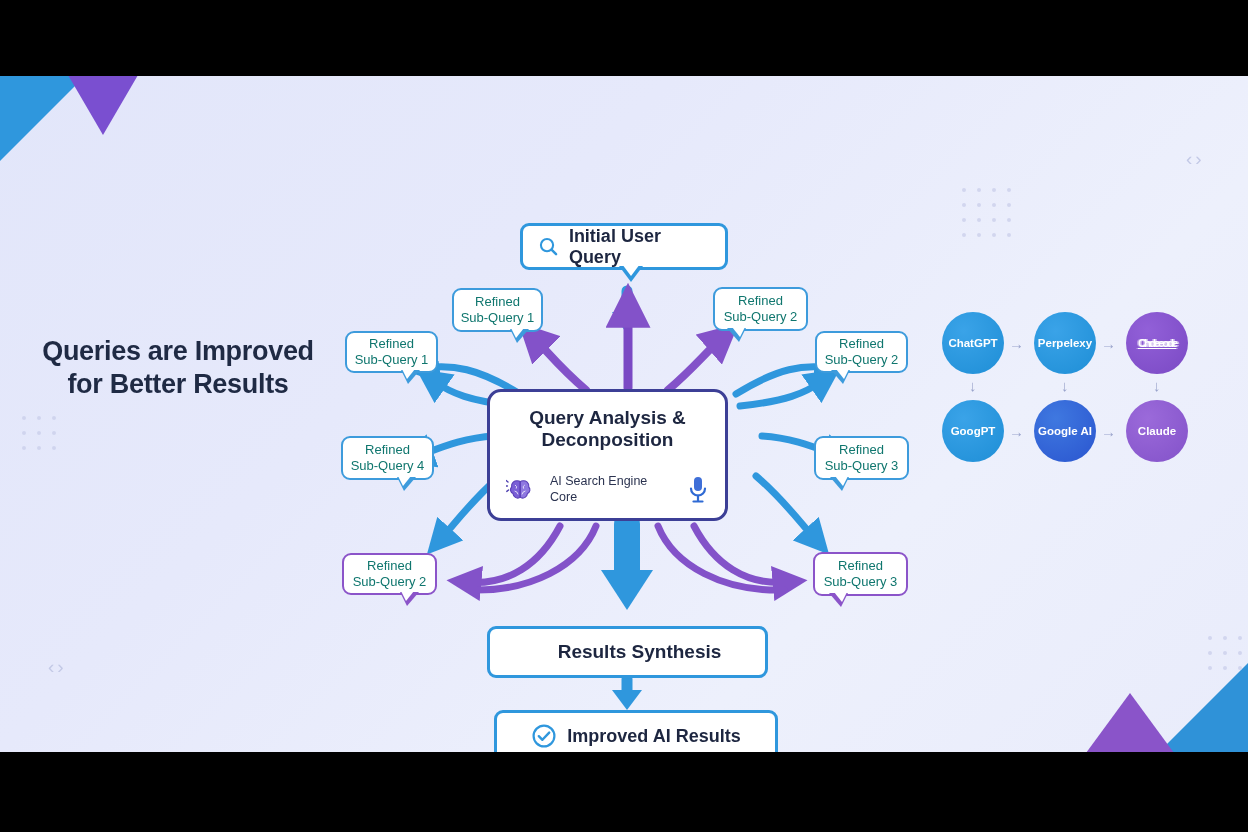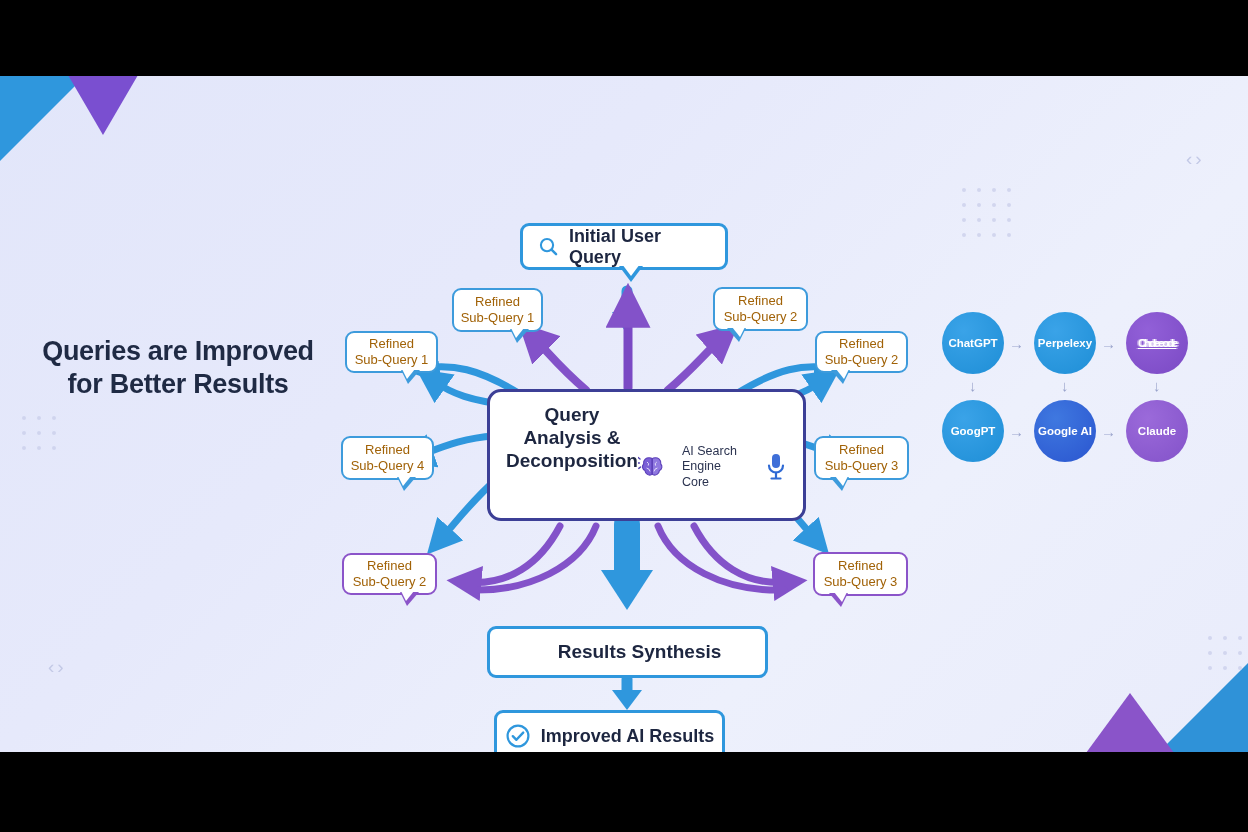--- a/index.html
+++ b/index.html
@@ -39,37 +39,37 @@
 
   
   #arrows{position:absolute;left:0;top:0;width:1248px;height:676px;}
 
   
   .node{position:absolute;background:#fff;border-radius:12px;display:flex;align-items:center;
         justify-content:center;box-sizing:border-box;}
   .bubble-tail{position:absolute;width:0;height:0;}
 
   .pill{border:3px solid #2f97dd;border-radius:9px;}
-  .sq{border:2px solid #3d9bdc;border-radius:9px;font-size:13px;color:#a16207;
+  .sq{border:2px solid #3d9bdc;border-radius:9px;font-size:13px;color:#0f766e;
       text-align:center;line-height:1.25;padding:6px 4px;}
   .sq.purple{border-color:#8b54c9;}
 
   #n-initial{left:520px;top:147px;width:208px;height:47px;gap:9px;padding:0 14px;}
   #n-initial .txt{font-size:18px;font-weight:700;color:#1d2640;}
 
-  #n-core{left:487px;top:313px;width:319px;height:132px;border:3px solid #3c3f96;
-          border-radius:14px;flex-direction:row;align-items:stretch;padding:12px 16px 10px;}
+  #n-core{left:487px;top:313px;width:241px;height:132px;border:3px solid #3c3f96;
+          border-radius:14px;flex-direction:column;align-items:stretch;padding:12px 16px 10px;}
   #n-core .title{font-size:19px;font-weight:700;color:#1d2640;text-align:center;line-height:1.2;}
   #n-core .row{display:flex;align-items:center;margin-top:22px;gap:14px;}
   #n-core .sub{font-size:12.5px;color:#2b3350;line-height:1.25;flex:1;}
 
   #n-synth{left:487px;top:550px;width:281px;height:52px;}
   #n-synth .txt{font-size:19px;font-weight:700;color:#1d2640;margin-left:24px;}
 
-  #n-improved{left:494px;top:634px;width:231px;height:52px;gap:10px;}
+  #n-improved{left:494px;top:634px;width:284px;height:52px;gap:10px;}
   #n-improved .txt{font-size:18px;font-weight:700;color:#1d2640;}
 
   
   #sq1L{left:345px;top:255px;width:93px;height:42px;}
   #sq1T{left:452px;top:212px;width:91px;height:44px;}
   #sq4 {left:341px;top:360px;width:93px;height:44px;}
   #sq2BL{left:342px;top:477px;width:95px;height:42px;}
   #sq2T{left:713px;top:211px;width:95px;height:44px;}
   #sq2R{left:815px;top:255px;width:93px;height:42px;}
   #sq3R{left:814px;top:360px;width:95px;height:44px;}

